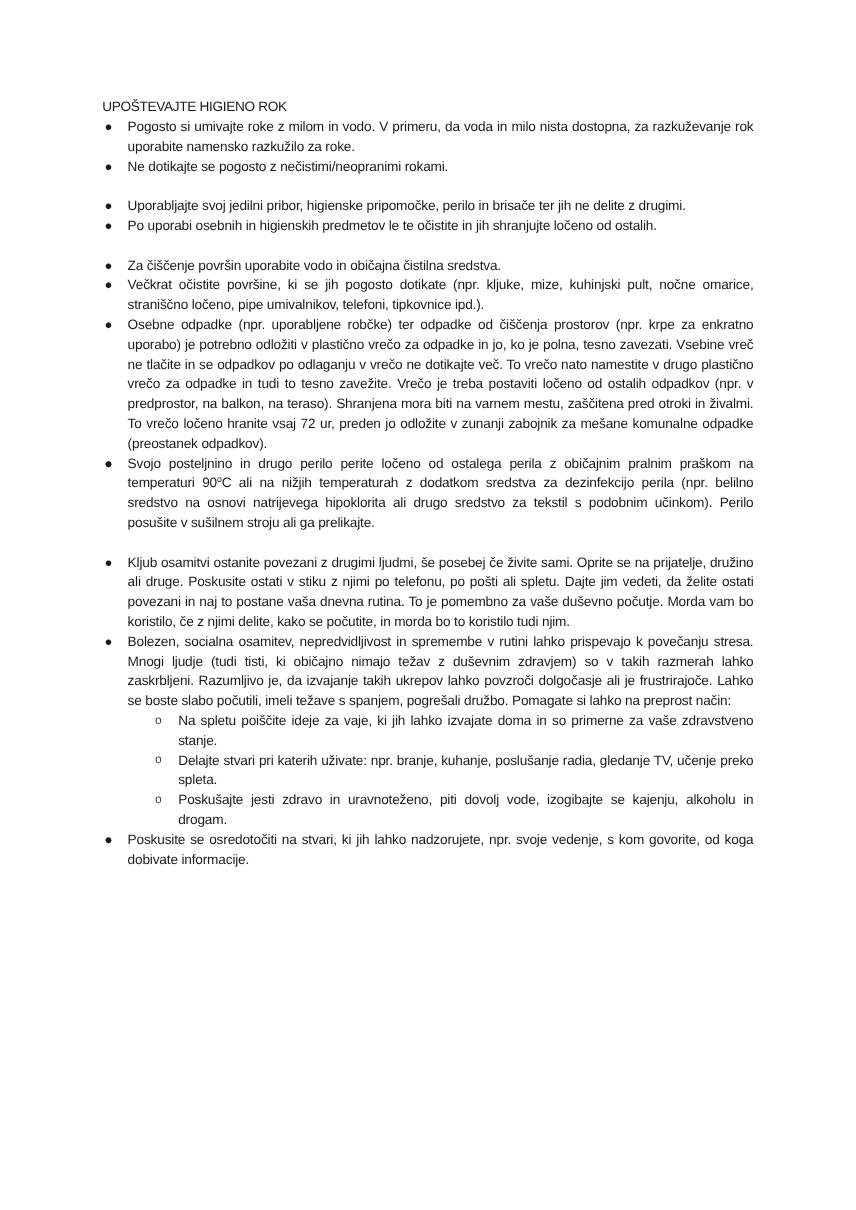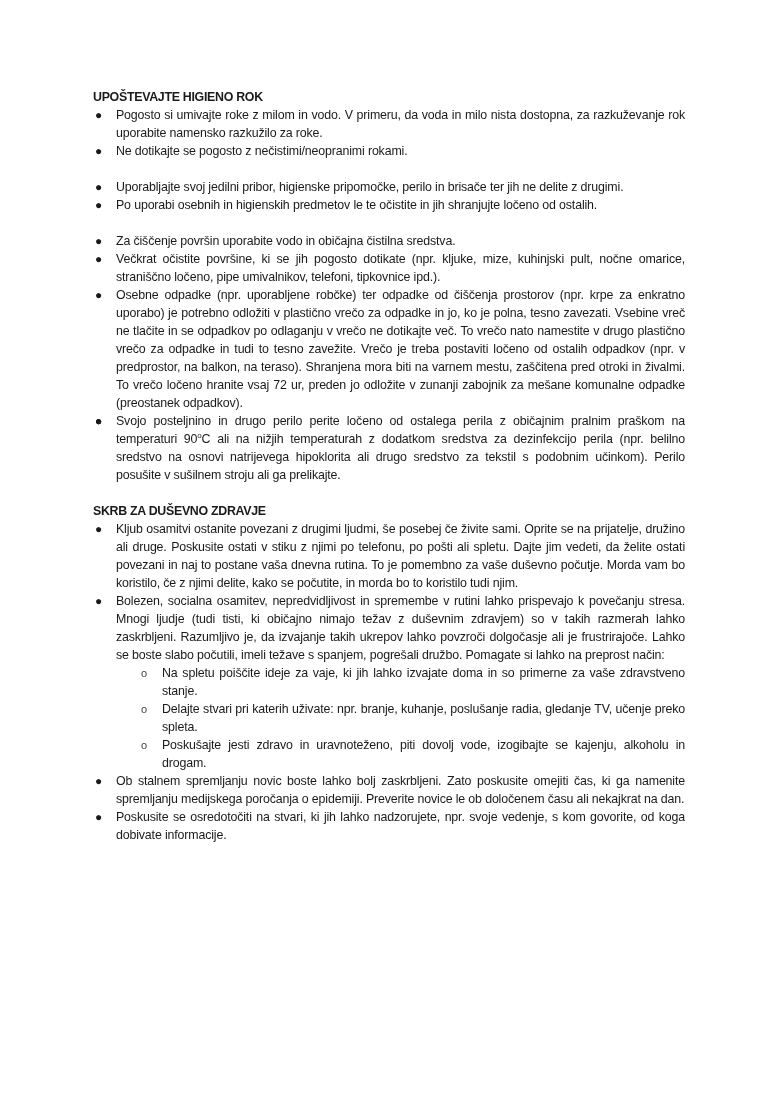--- a/index.html
+++ b/index.html
@@ -4,21 +4,21 @@
   <style>
     html, body { margin: 0; padding: 0; background: #ffffff; }
     body { width: 778px; height: 1100px; position: relative; overflow: hidden; }
     .page {
       position: absolute; left: 93px; top: 88px; width: 592px;
       font-family: "Liberation Sans", sans-serif;
       font-size: 12.4px; line-height: 18px; color: #1a1a1a;
       letter-spacing: -0.15px;
     }
     .section { margin-bottom: 18px; }
-    .heading { font-weight: bold; margin: 0; font-size: 12.4px; letter-spacing: -0.3px; }
+    .heading { font-weight: normal; margin: 0; font-size: 12.4px; letter-spacing: -0.3px; }
     ul { list-style: none; margin: 0; padding: 0; }
     li.item { position: relative; padding-left: 23px; text-align: justify; }
     li.item > .marker { position: absolute; left: 2px; top: 0; font-size: 12px; }
     ul.sub { margin: 0; padding: 0; }
     li.sub-item { position: relative; padding-left: 69px; text-align: justify; }
     li.sub-item > .marker { position: absolute; left: 48px; top: 0; font-size: 11px; color: #444; }
     sup { font-size: 8px; line-height: 0; }
   </style>
 </head>
 <body>
@@ -45,29 +45,28 @@
       <li class="item"><span class="marker">●</span><span>Za čiščenje površin uporabite vodo in običajna čistilna sredstva.</span></li>
       <li class="item"><span class="marker">●</span><span>Večkrat očistite površine, ki se jih pogosto dotikate (npr. kljuke, mize, kuhinjski pult, nočne omarice, straniščno ločeno, pipe umivalnikov, telefoni, tipkovnice ipd.).</span></li>
       <li class="item"><span class="marker">●</span><span>Osebne odpadke (npr. uporabljene robčke) ter odpadke od čiščenja prostorov (npr. krpe za enkratno uporabo) je potrebno odložiti v plastično vrečo za odpadke in jo, ko je polna, tesno zavezati. Vsebine vreč ne tlačite in se odpadkov po odlaganju v vrečo ne dotikajte več. To vrečo nato namestite v drugo plastično vrečo za odpadke in tudi to tesno zavežite. Vrečo je treba postaviti ločeno od ostalih odpadkov (npr. v predprostor, na balkon, na teraso). Shranjena mora biti na varnem mestu, zaščitena pred otroki in živalmi. To vrečo ločeno hranite vsaj 72 ur, preden jo odložite v zunanji zabojnik za mešane komunalne odpadke (preostanek odpadkov).</span></li>
       <li class="item"><span class="marker">●</span></li>
       <li class="item"><span class="marker">●</span></li>
       <li class="item"><span class="marker">●</span><span>Svojo posteljnino in drugo perilo perite ločeno od ostalega perila z običajnim pralnim praškom na temperaturi 90</span><sup>o</sup><span>C ali na nižjih temperaturah z dodatkom sredstva za dezinfekcijo perila (npr. belilno sredstvo na osnovi natrijevega hipoklorita ali drugo sredstvo za tekstil s podobnim učinkom). Perilo posušite v sušilnem stroju ali ga prelikajte.</span></li>
     </ul>
   </div>
 
   <div class="section">
-    <p class="heading">SKRB ZA DUŠEVNO ZDRAVJE</p>
     <ul>
       <li class="item"><span class="marker">●</span><span>Kljub osamitvi ostanite povezani z drugimi ljudmi, še posebej če živite sami. Oprite se na prijatelje, družino ali druge. Poskusite ostati v stiku z njimi po telefonu, po pošti ali spletu. Dajte jim vedeti, da želite ostati povezani in naj to postane vaša dnevna rutina. To je pomembno za vaše duševno počutje. Morda vam bo koristilo, če z njimi delite, kako se počutite, in morda bo to koristilo tudi njim.</span></li>
       <li class="item"><span class="marker">●</span><span>Bolezen, socialna osamitev, nepredvidljivost in spremembe v rutini lahko prispevajo k povečanju stresa. Mnogi ljudje (tudi tisti, ki običajno nimajo težav z duševnim zdravjem) so v takih razmerah lahko zaskrbljeni. Razumljivo je, da izvajanje takih ukrepov lahko povzroči dolgočasje ali je frustrirajoče. Lahko se boste slabo počutili, imeli težave s spanjem, pogrešali družbo. Pomagate si lahko na  preprost način:</span></li>
     </ul>
     <ul class="sub">
       <li class="sub-item"><span class="marker">o</span><span>Na spletu poiščite ideje za vaje, ki jih lahko izvajate doma in so primerne za vaše zdravstveno stanje.</span></li>
       <li class="sub-item"><span class="marker">o</span><span>Delajte stvari pri katerih uživate: npr. branje, kuhanje, poslušanje radia, gledanje TV, učenje preko spleta.</span></li>
       <li class="sub-item"><span class="marker">o</span><span>Poskušajte jesti zdravo in uravnoteženo, piti dovolj vode, izogibajte se kajenju, alkoholu in drogam.</span></li>
     </ul>
     <ul>
-      <li class="item"><span class="marker">●</span><span>Ob stalnem spremljanju novic boste lahko bolj zaskrbljeni. Zato poskusite omejiti čas, ki ga namenite spremljanju medijskega poročanja o epidemiji. Preverite novice le ob določenem času ali nekajkrat na dan.</span></li>
+      <li class="item"><span class="marker">●</span></li>
       <li class="item"><span class="marker">●</span><span>Poskusite se osredotočiti na stvari, ki jih lahko nadzorujete, npr. svoje vedenje, s kom govorite, od koga dobivate informacije.</span></li>
     </ul>
   </div>
 
 </div>
 
 </body></html>

